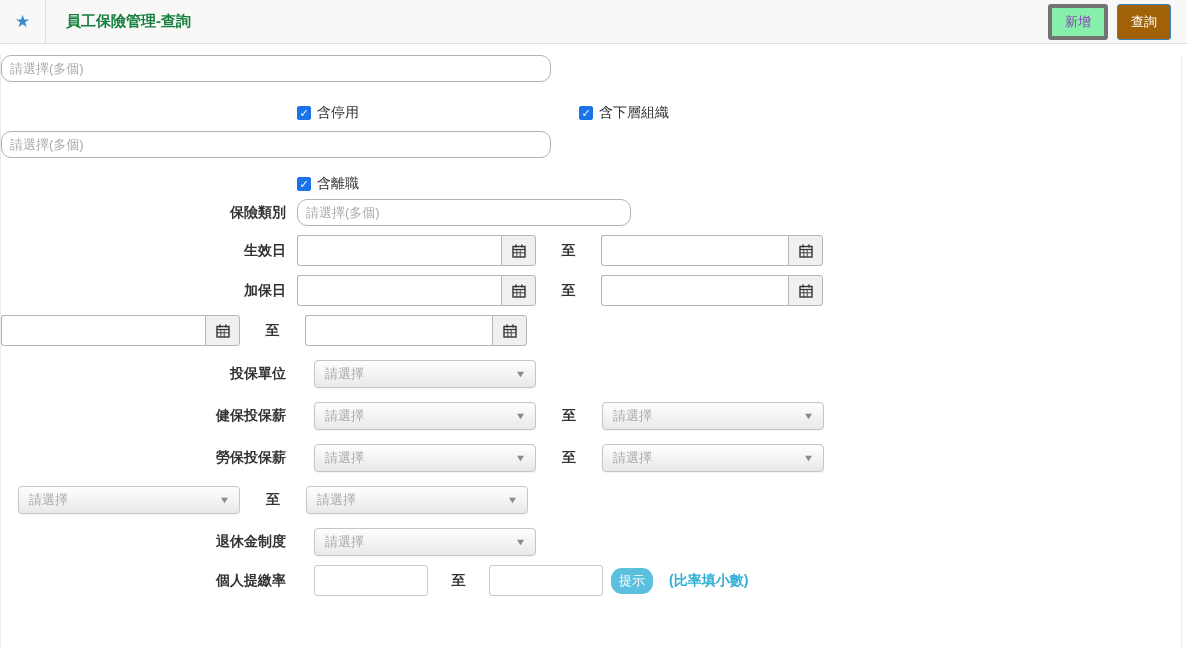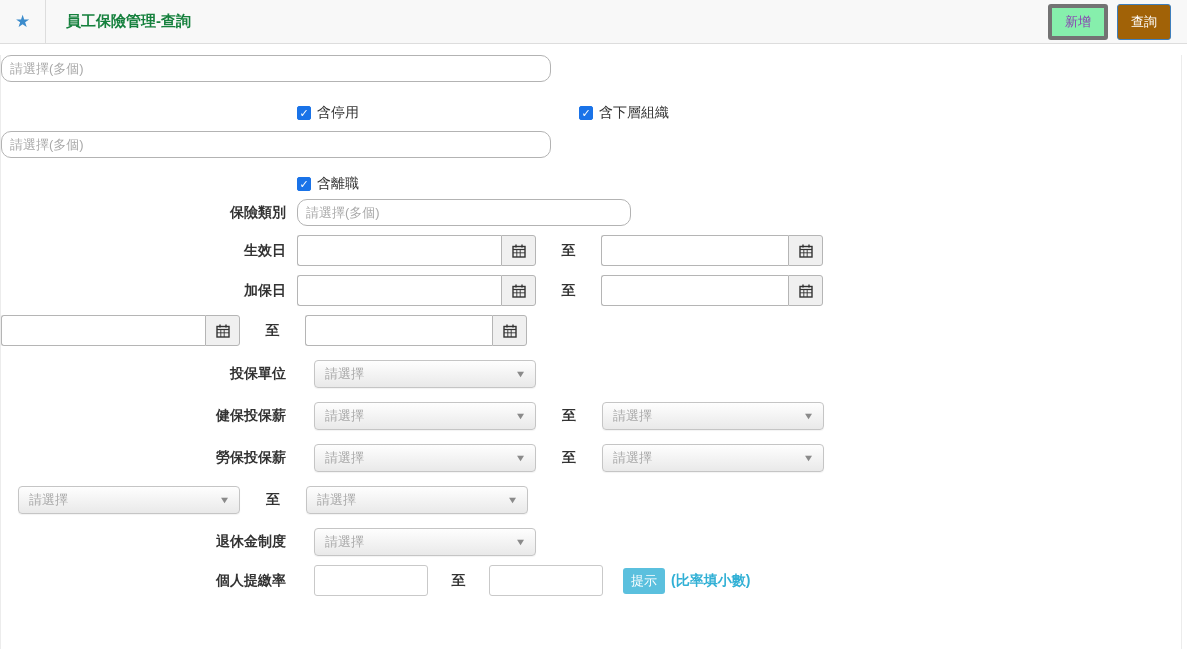--- a/index.html
+++ b/index.html
@@ -52,22 +52,22 @@
              display:flex; align-items:center; justify-content:center; cursor:pointer; }
 
   .select { width:222px; height:28px; border:1px solid #c5c5c5; border-radius:4px;
             background:linear-gradient(#fefefe,#e9e9e9); box-shadow:0 1px 1px rgba(0,0,0,0.05);
             display:flex; align-items:center; justify-content:space-between; padding:0 10px;
             font-size:13px; color:#a8a8a8; cursor:pointer; }
   .select .arrow { font-size:9px; color:#8a8a8a; transform:scaleX(1.3); }
   .ml17 { margin-left:17px; }
 
   .rate-input { width:114px; height:31px; border:1px solid #c9c9c9; border-radius:3px; padding:0 8px; font-size:13px; }
-  .hint-badge { background:#5bc0de; color:#fff; font-size:13px; padding:4px 8px; border-radius:3px; margin-left:20px; }
-  .hint-text { color:#31b0d5; font-size:14px; font-weight:700; margin-left:6px; }
+  .hint-badge { background:#5bc0de; color:#fff; font-size:13px; padding:4px 8px; border-radius:11px; margin-left:8px; }
+  .hint-text { color:#31b0d5; font-size:14px; font-weight:700; margin-left:16px; }
 
   .mt11{margin-top:11px}.mt22{margin-top:22px}.mt9{margin-top:9px}.mt17{margin-top:17px}
   .mt23{margin-top:6px}.mt10{margin-top:14px}
 </style>
 </head>
 <body>
 
 <div class="screen">
 
   <div class="header">

